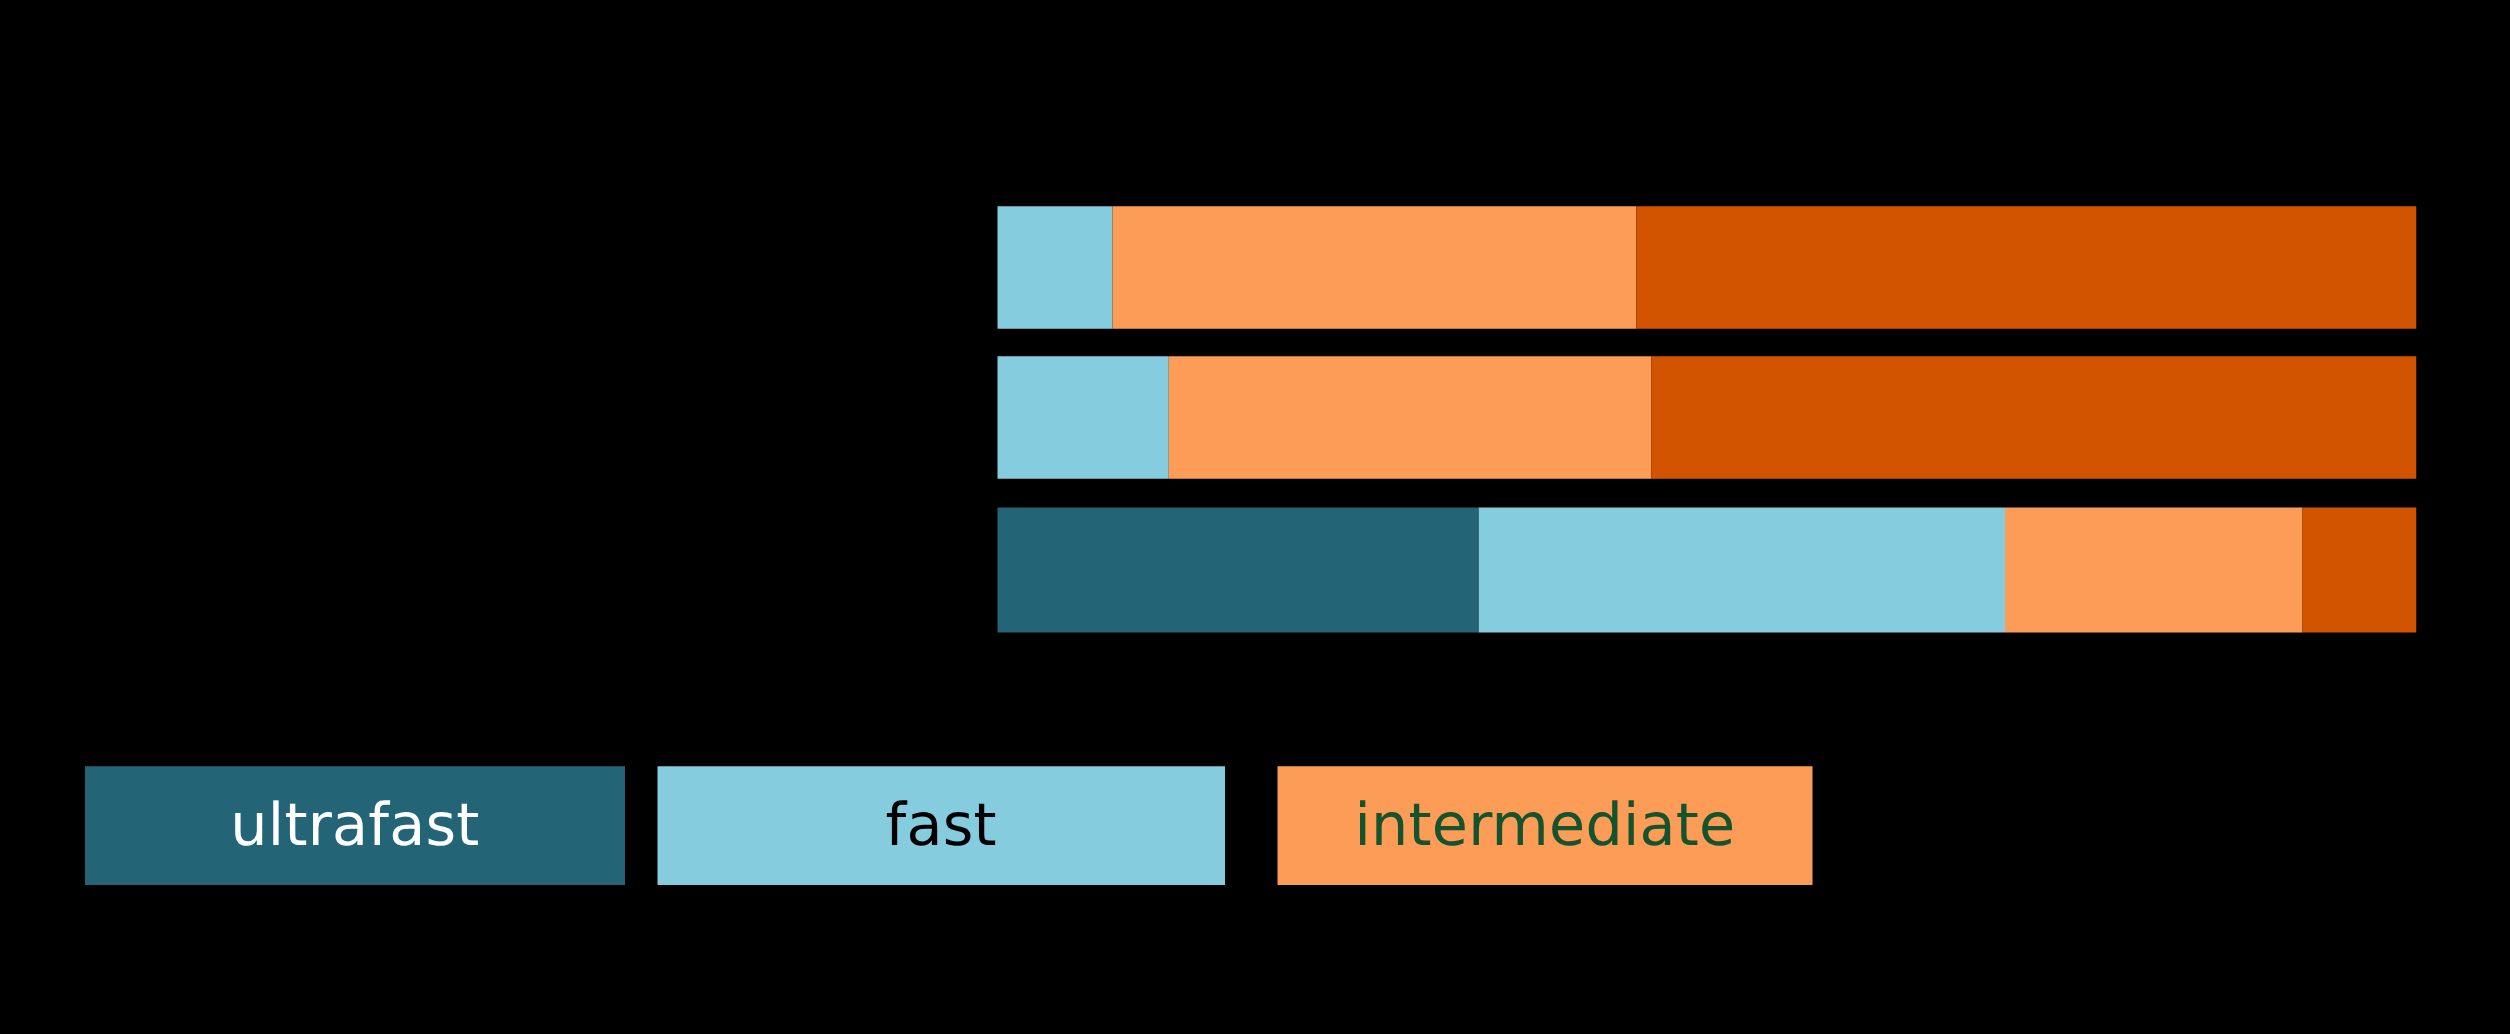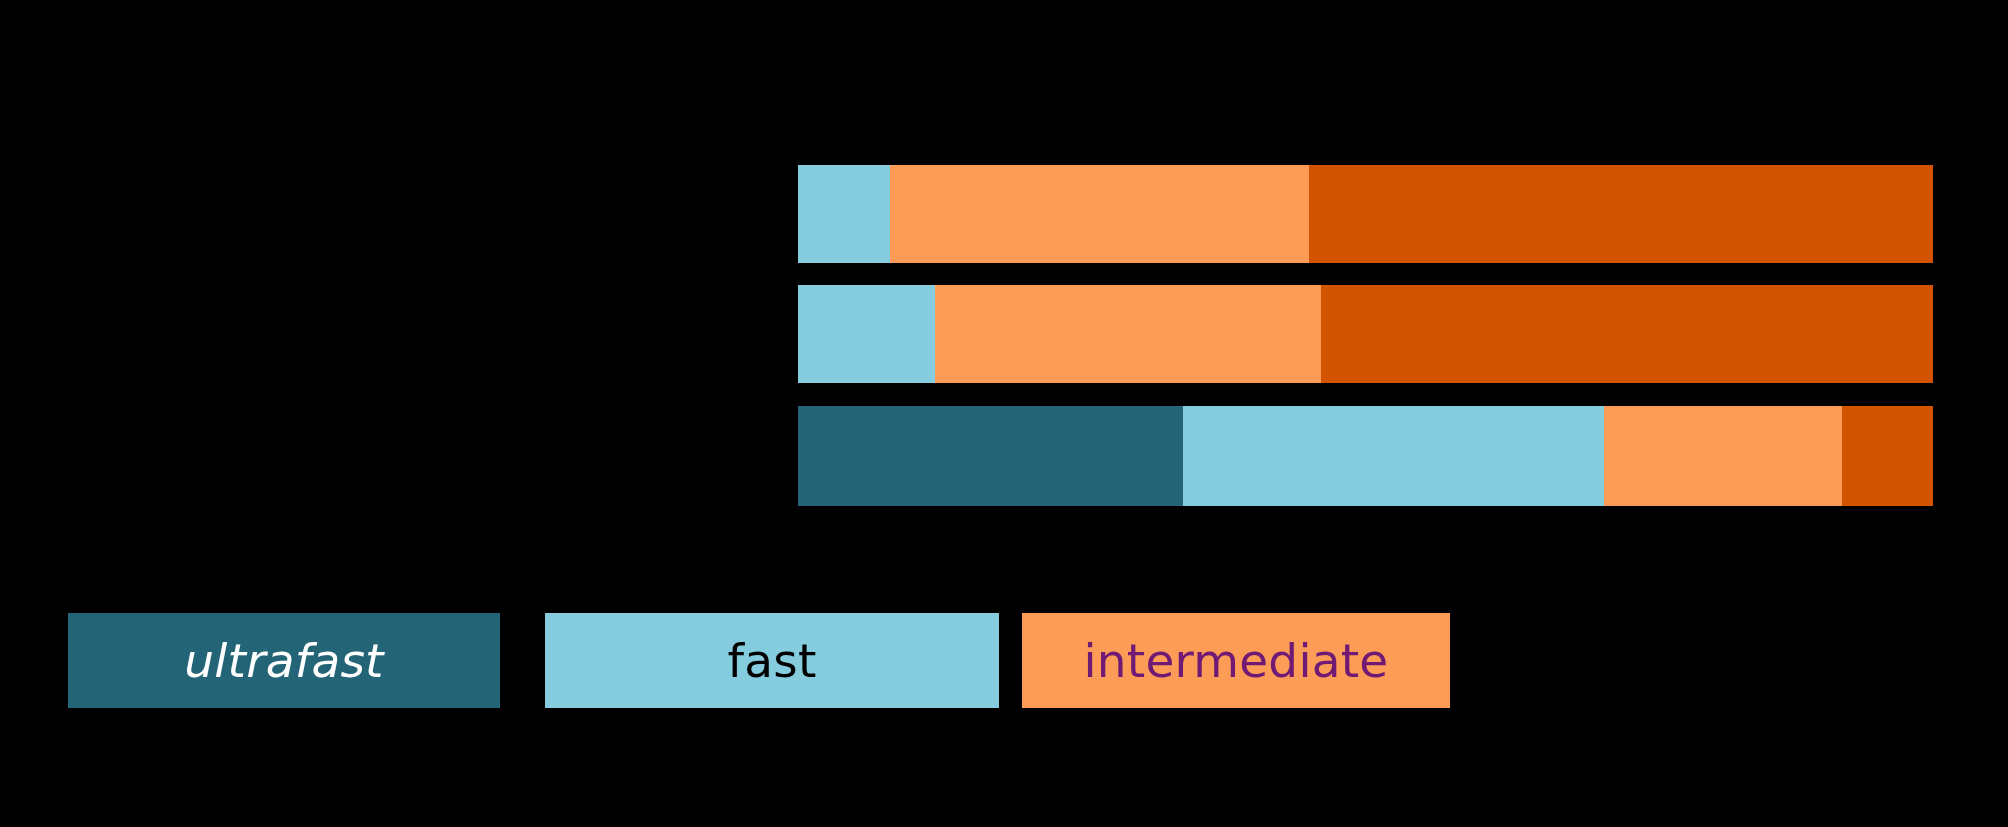--- a/index.html
+++ b/index.html
@@ -75,24 +75,24 @@
       </div>
     <div class="bar-row" style="left: 798px; top: 406px; width: 1135px; height: 100px;">
         <span class="bar-seg" style="background: rgb(35, 100, 119); width: 33.9%;"></span>
         <span class="bar-seg" style="background: rgb(133, 205, 222); width: 37.1%;"></span>
         <span class="bar-seg" style="background: rgb(253, 156, 86); width: 21%;"></span>
         <span class="bar-seg" style="background: rgb(211, 84, 0); width: 8%;"></span>
       </div>
   </div>
 
   <div class="legend">
-    <div class="legend-item" style="left: 68px; width: 432px; background: rgb(35, 100, 119); font-style: italic;">
+    <div class="legend-item" style="left: 68px; width: 432px; background: rgb(35, 100, 119);">
       <span class="legend-label" style="color: rgb(255, 255, 255);">ultrafast</span>
     </div>
-    <div class="legend-item" style="left: 545px; width: 454px; background: rgb(133, 205, 222);">
+    <div class="legend-item" style="left: 526px; width: 454px; background: rgb(133, 205, 222);">
       <span class="legend-label" style="color: rgb(0, 0, 0);">fast</span>
     </div>
     <div class="legend-item" style="left: 1022px; width: 428px; background: rgb(253, 156, 86);">
-      <span class="legend-label" style="color: #701a75;">intermediate</span>
+      <span class="legend-label" style="color: #14532d;">intermediate</span>
     </div>
   </div>
 
 </div>
 
 </body></html>

